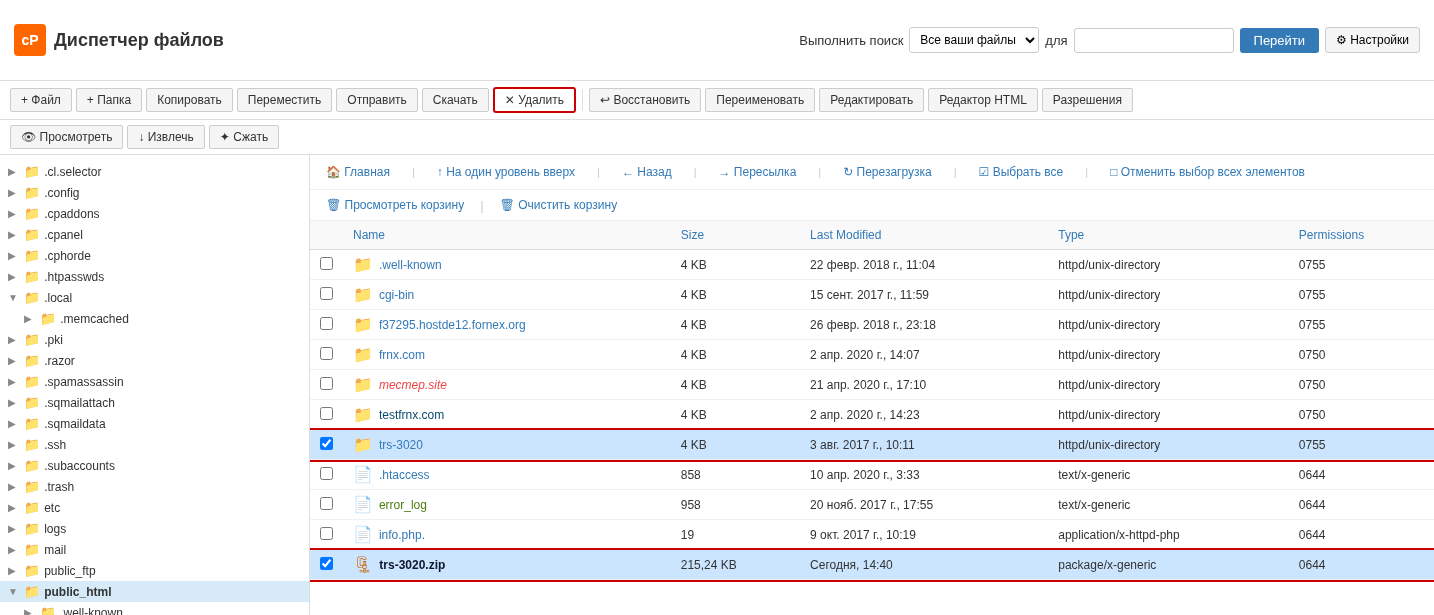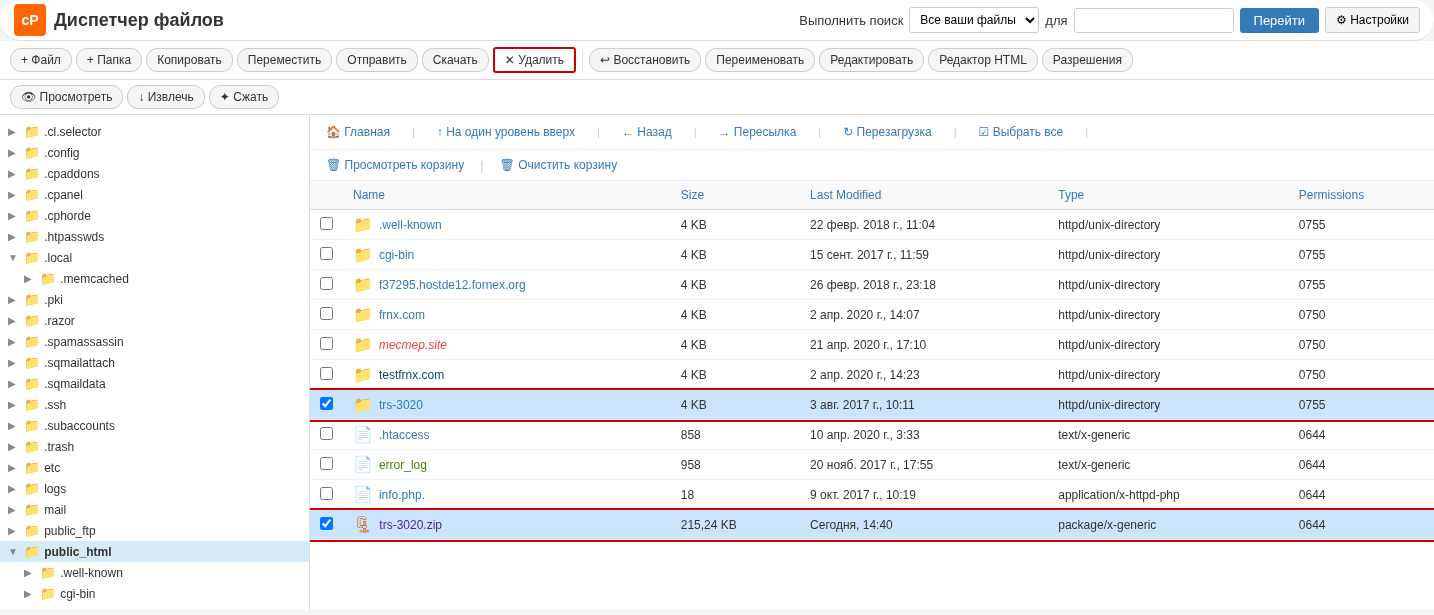--- a/index.html
+++ b/index.html
@@ -4,23 +4,22 @@
   <style>
     * { box-sizing: border-box; margin: 0; padding: 0; }
     body { font-family: Arial, sans-serif; font-size: 13px; background: #f5f5f5; color: #333; }
 
     
     .top-header {
       background: #fff;
       border-bottom: 1px solid #ddd;
       display: flex;
       align-items: center;
-      padding: 4px 14px;
+      padding: 24px 14px;
       gap: 12px;
-      border-radius: 24px;
     }
     .app-logo {
       display: flex;
       align-items: center;
       gap: 8px;
       font-size: 18px;
       font-weight: bold;
       color: #333;
     }
     .cp-logo {
@@ -79,21 +78,21 @@
       border-bottom: 1px solid #ddd;
       display: flex;
       align-items: center;
       padding: 6px 10px;
       gap: 4px;
       flex-wrap: wrap;
     }
     .btn-toolbar {
       background: #f5f5f5;
       border: 1px solid #ccc;
-      border-radius: 11px;
+      border-radius: 2px;
       padding: 4px 10px;
       cursor: pointer;
       font-size: 12px;
       color: #333;
       display: flex;
       align-items: center;
       gap: 4px;
     }
     .btn-delete {
       background: #fff;
@@ -391,20 +390,21 @@
       <button class="nav-btn">↑ На один уровень вверх</button>
       <span class="nav-sep">|</span>
       <button class="nav-btn">← Назад</button>
       <span class="nav-sep">|</span>
       <button class="nav-btn">→ Пересылка</button>
       <span class="nav-sep">|</span>
       <button class="nav-btn">↻ Перезагрузка</button>
       <span class="nav-sep">|</span>
       <button class="nav-btn">☑ Выбрать все</button>
       <span class="nav-sep">|</span>
+      <button class="nav-btn">□ Отменить выбор всех элементов</button>
     </div>
 
     <div class="basket-bar">
       <button class="basket-btn">🗑 Просмотреть корзину</button>
       <span style="color:#ccc">|</span>
       <button class="basket-btn">🗑 Очистить корзину</button>
     </div>
 
     <table class="file-table">
       <thead>
@@ -516,30 +516,30 @@
             <td>20 нояб. 2017 г., 17:55</td>
             <td>text/x-generic</td>
             <td>0644</td>
           </tr>
           <tr>
             <td class="check-col"><input type="checkbox" class="checkbox" style=""></td>
             <td style="display: flex; align-items: center; gap: 6px;">
               <span style="font-size: 16px; color: rgb(136, 102, 204);">📄</span>
               <span style="color: rgb(51, 122, 183); cursor: pointer;">info.php.</span>
             </td>
-            <td>18</td>
+            <td>19</td>
             <td>9 окт. 2017 г., 10:19</td>
             <td>application/x-httpd-php</td>
             <td>0644</td>
           </tr>
           <tr style="background: rgb(204, 229, 255); outline: rgb(204, 0, 0) solid 2px;">
             <td class="check-col"><input type="checkbox" class="checkbox" checked="" style=""></td>
             <td style="display: flex; align-items: center; gap: 6px;">
               <span style="font-size: 16px; color: rgb(204, 102, 0);">🗜</span>
-              <span style="color: #4c1d95; cursor: pointer;">trs-3020.zip</span>
+              <span style="color: #0f172a; cursor: pointer; font-weight: bold;">trs-3020.zip</span>
             </td>
             <td>215,24 KB</td>
             <td>Сегодня, 14:40</td>
             <td>package/x-generic</td>
             <td>0644</td>
           </tr>
         </tbody>
     </table>
 
   </div>

